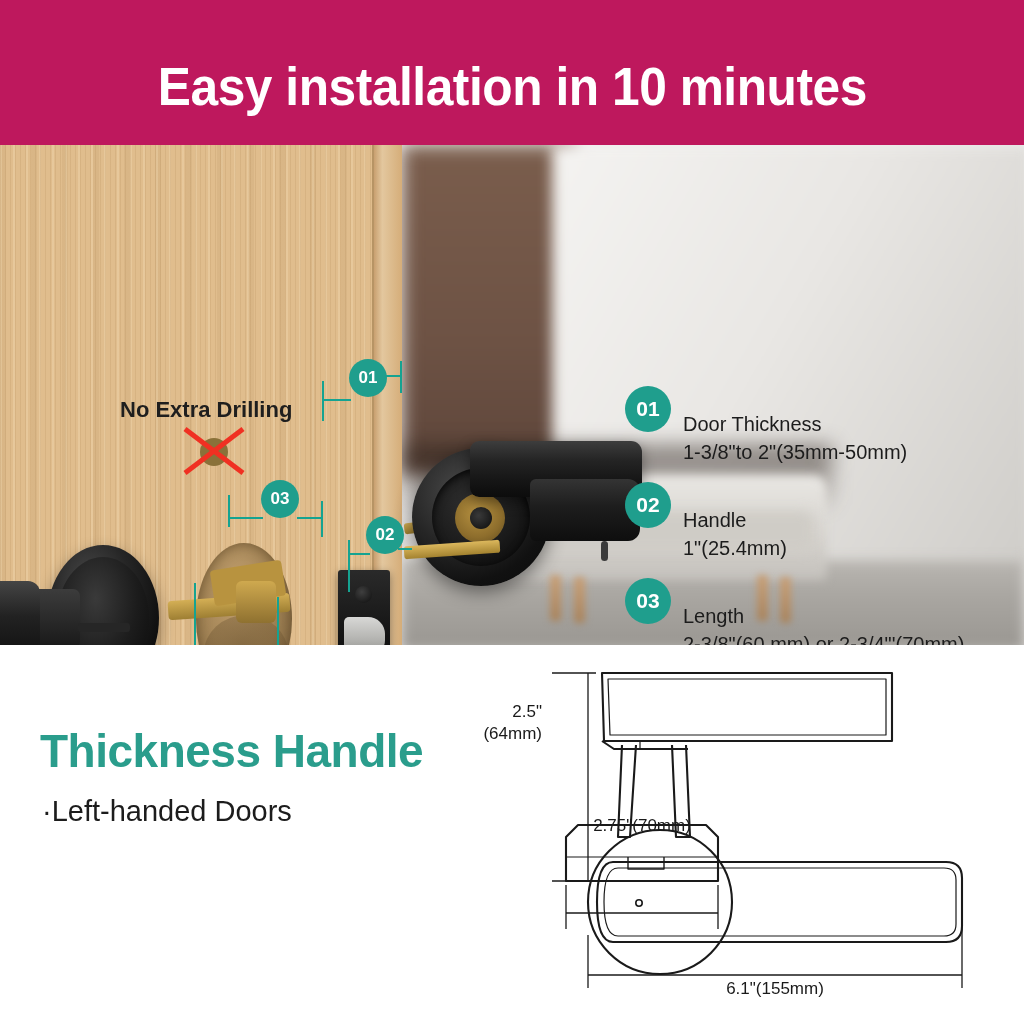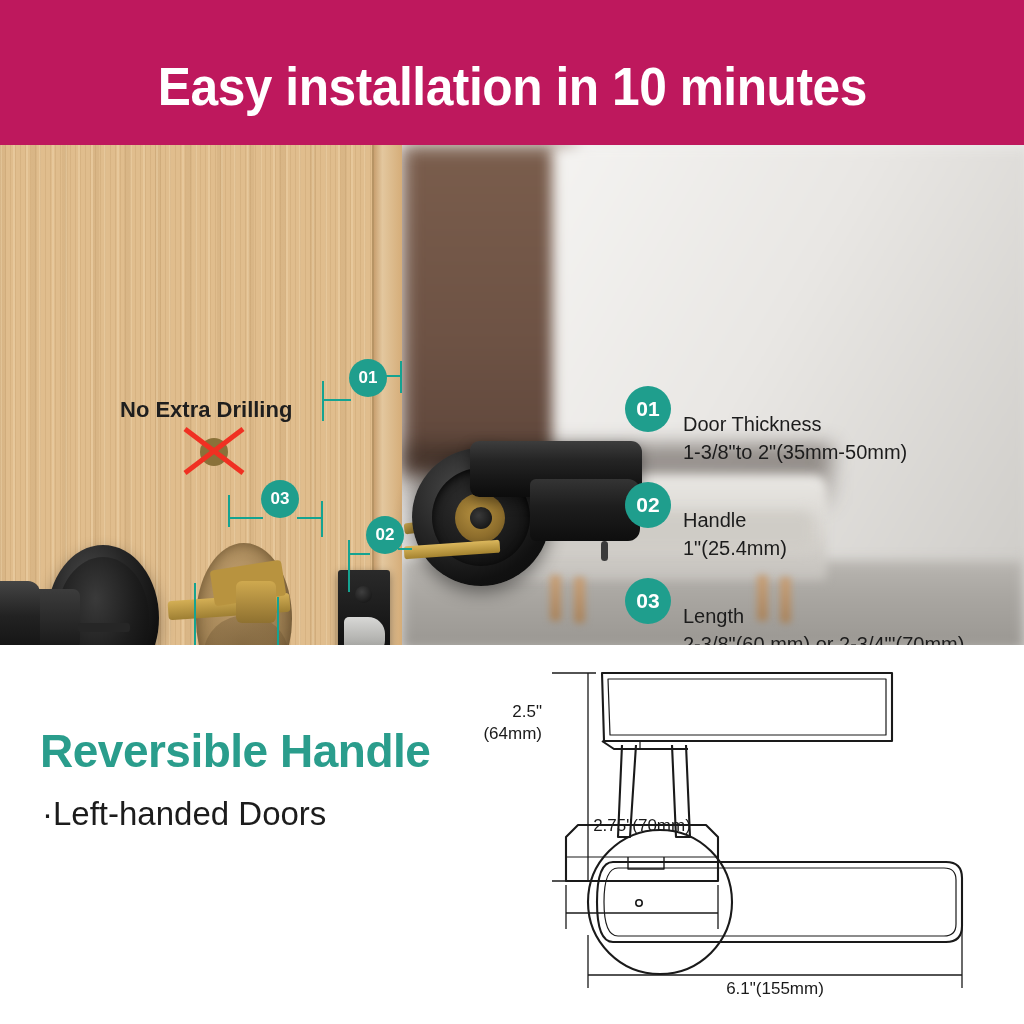--- a/index.html
+++ b/index.html
@@ -156,21 +156,21 @@
     background:#1f9e8d;color:#fff;display:flex;align-items:center;justify-content:center;
     font-size:21px;font-weight:700;}
   .legend-text{position:absolute;left:58px;top:13px;margin-top:20px;}
   .legend-title{font-size:20px;color:#1c1c1c;line-height:27px;}
   .legend-value{font-size:20px;color:#1c1c1c;line-height:29px;white-space:nowrap;}
 
   
   .bottom{position:absolute;left:0;top:645px;width:1024px;height:379px;background:#fff;}
   .rev-title{position:absolute;left:40px;top:79px;font-size:46px;font-weight:700;color:#2a9d8c;
     letter-spacing:-0.5px;}
-  .rev-b1{position:absolute;left:42px;top:150px;font-size:33px;color:#1c1c1c;}
+  .rev-b1{position:absolute;left:42px;top:150px;font-size:29px;color:#1c1c1c;}
   .rev-b2{position:absolute;left:42px;top:190px;font-size:25px;color:#1c1c1c;}
 
   .dimlabel{position:absolute;font-size:17px;color:#1a1a1a;line-height:22px;}
   .tech{position:absolute;left:0;top:0;width:1024px;height:379px;pointer-events:none;}
 </style>
 </head>
 <body>
 
 <div class="page">
 
@@ -278,21 +278,21 @@
           <div class="legend-value">2-3/8"(60 mm) or 2-3/4"'(70mm)</div>
         </div>
       </div>
 
     </div>
 
   </div>
 
   <div class="bottom">
 
-    <div class="rev-title">Reversible Handle</div>
+    <div class="rev-title">Thickness Handle</div>
     <div class="rev-b1">·Left-handed Doors</div>
 
     <svg class="tech" viewBox="0 0 1024 379">
       <g fill="none" stroke="#1a1a1a" stroke-width="2.1" stroke-linejoin="round">
 
         <path d="M602 28 L892 28 L892 96 L604 96 L602 28 Z"></path>
         <path d="M608 34 L886 34 L886 90 L610 90 Z" stroke-width="1.2"></path>
 
         <path d="M602 96 L614 104 L688 104"></path>
         <path d="M640 96 L640 104" stroke-width="1.2"></path>

